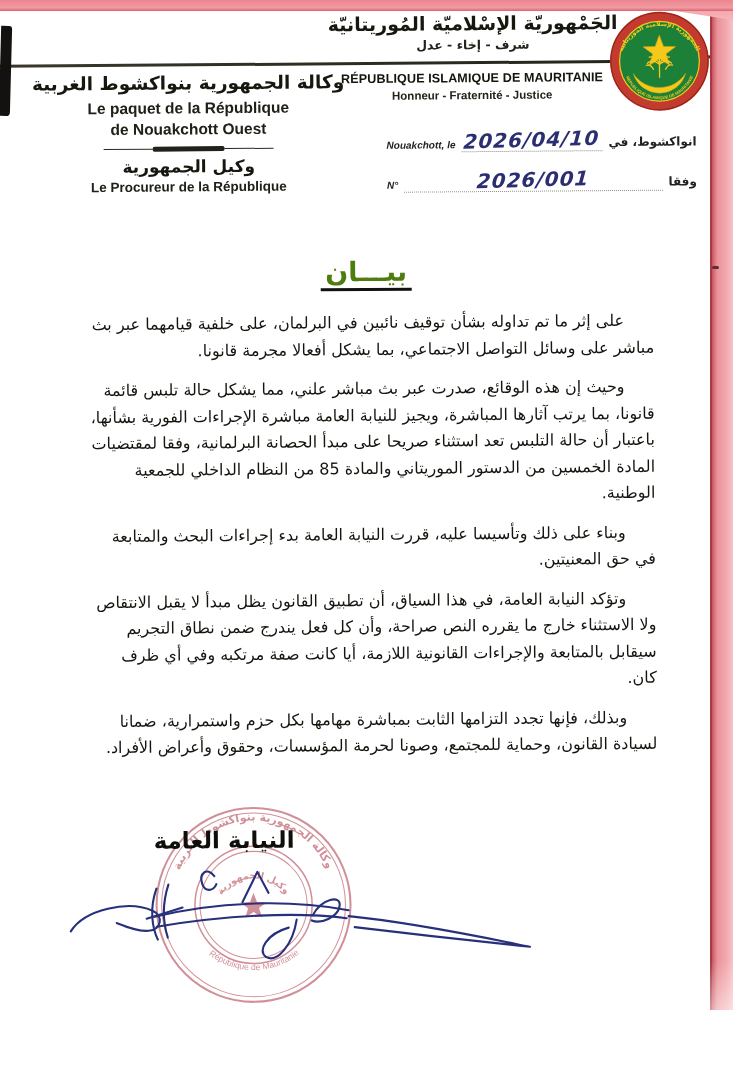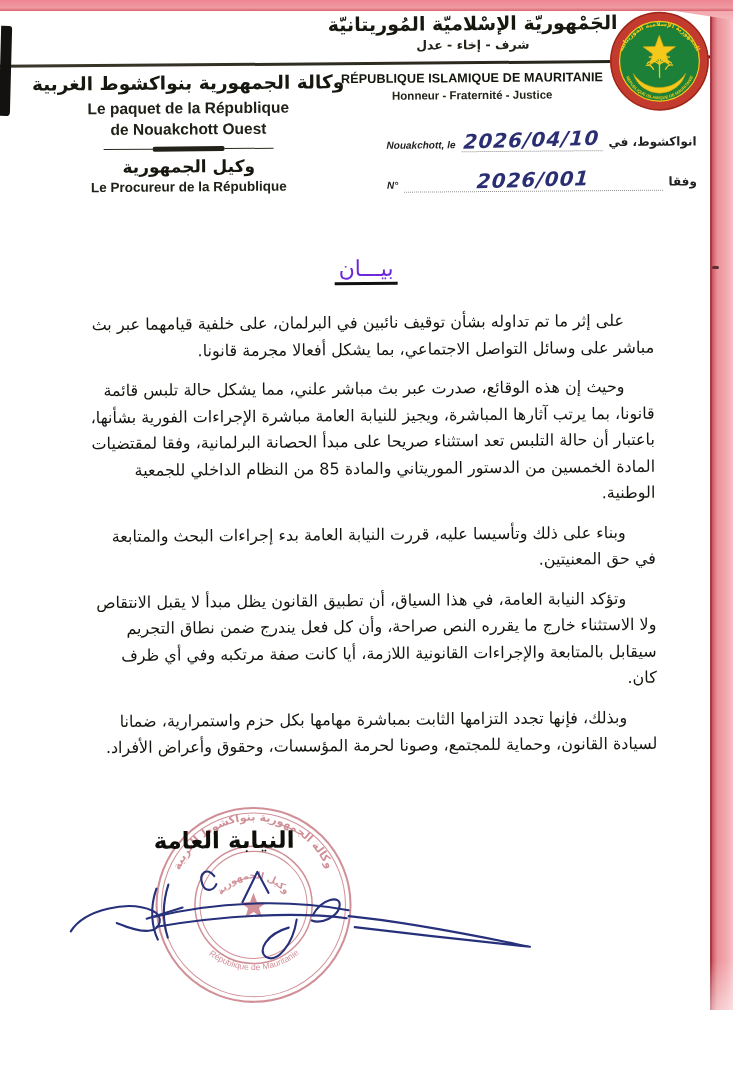--- a/index.html
+++ b/index.html
@@ -58,21 +58,21 @@
   .meta-row{display:flex;align-items:flex-end;margin-bottom:17px;}
   .meta-label-fr{font-size:10px;font-weight:bold;color:#222;white-space:nowrap;padding-bottom:2px;font-style:italic;}
   .meta-line{flex:1;margin:0 6px;border-bottom:1.5px dotted #8d8d8d;text-align:center;position:relative;}
   .handwritten{font-family:"DejaVu Sans",sans-serif;font-style:italic;font-weight:bold;
     font-size:20px;color:#2b2f72;letter-spacing:1px;display:inline-block;
     transform:rotate(-1.2deg) skewX(-6deg);padding-bottom:0px;line-height:22px;}
   .meta-label-ar{font-size:12px;font-weight:bold;color:#222;white-space:nowrap;padding-bottom:2px;}
 
   
   .doc-title{position:absolute;left:0;top:256px;width:733px;text-align:center;}
-  .doc-title span{display:inline-block;font-size:22px;font-weight:normal;color:#6d28d9;
+  .doc-title span{display:inline-block;font-size:27px;font-weight:bold;color:#4d7c0f;
     border-bottom:3.5px solid #111;padding:0 4px 1px;}
 
   
   .body-text{position:absolute;left:86px;top:310px;width:568px;}
   .body-text p{margin:0 0 13px;font-size:16px;line-height:26.5px;color:#15150f;
     text-align:right;text-indent:30px;}
 
   
   .sig-label{position:absolute;left:110px;top:826px;width:220px;
     font-size:23px;font-weight:bold;color:#0e0e0a;text-align:center;z-index:52;}

